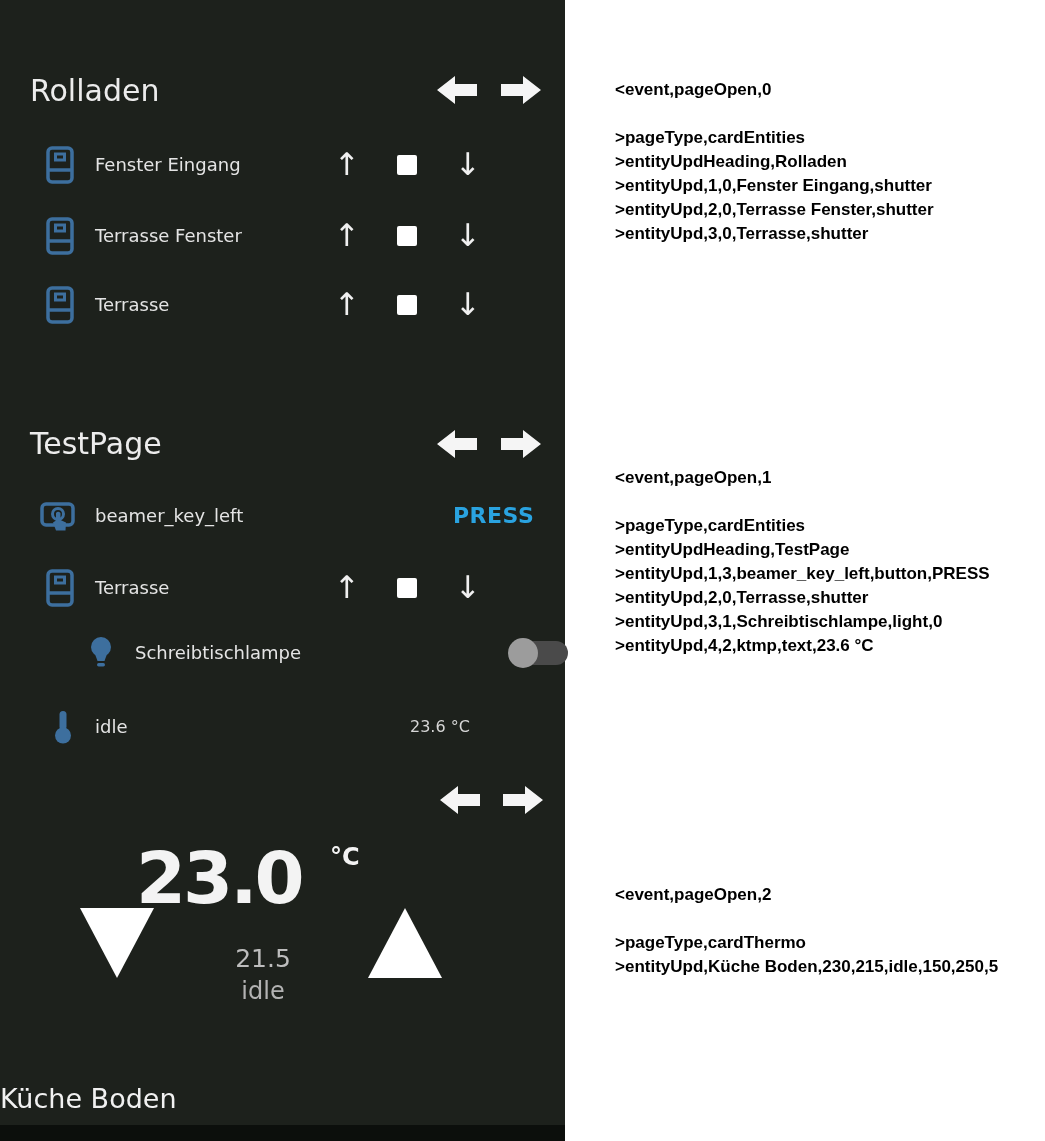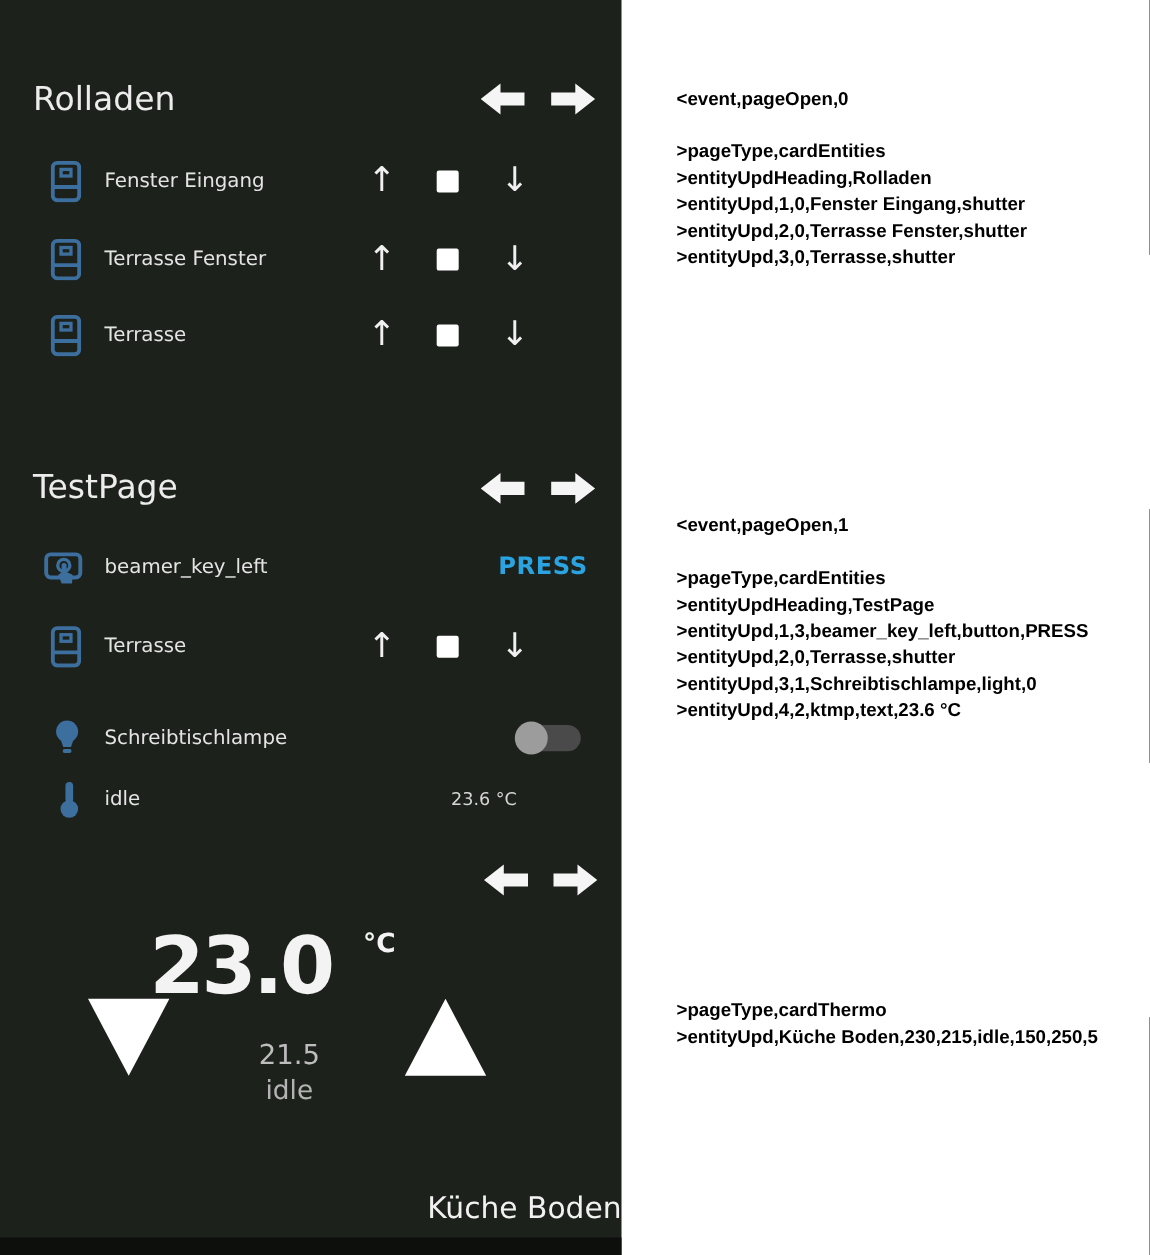--- a/index.html
+++ b/index.html
@@ -41,21 +41,21 @@
   .thermo-unit{position:absolute;left:330px;top:843px;font-size:24px;font-weight:700;color:#f3f3f3;}
   .tri{position:absolute;width:0;height:0;}
   .tri-down{left:80px;top:908px;border-left:37px solid transparent;border-right:37px solid transparent;
        border-top:70px solid #ffffff;}
   .tri-up{left:368px;top:908px;border-left:37px solid transparent;border-right:37px solid transparent;
        border-bottom:70px solid #ffffff;}
   .thermo-target{position:absolute;left:203px;top:944px;width:120px;text-align:center;
        font-size:25px;color:#bdbdbd;}
   .thermo-state{position:absolute;left:203px;top:977px;width:120px;text-align:center;
        font-size:24px;color:#b3b3b3;}
-  .thermo-name{position:absolute;left:0;top:1083px;width:565px;text-align:right;
+  .thermo-name{position:absolute;left:0;top:1083px;width:565px;text-align:left;
        font-size:27px;color:#f1f1f1;}
   .bottom-strip{position:absolute;left:0;top:1125px;width:565px;height:16px;background:#0c0f0c;}
 
   
   .proto{position:absolute;left:615px;width:420px;font-family:"Liberation Sans",sans-serif;
        font-weight:700;font-size:17px;line-height:24px;color:#000;}
   .proto .gap{height:24px;}
   .proto div{white-space:nowrap;}
 </style>
 </head>
@@ -153,21 +153,21 @@
             <rect x="9.5" y="8" width="9" height="6" fill="none" stroke="currentColor" stroke-width="3"></rect>
             <line x1="3" y1="24" x2="25" y2="24" stroke="currentColor" stroke-width="3.5"></line>
           </svg>
       </span>
       <span class="ent-label">Terrasse</span>
       <span class="ctl-up">↑</span>
       <span class="ctl-stop"></span>
       <span class="ctl-down">↓</span>
     </div>
 
-    <div class="row" style="top:223px;">
+    <div class="row" style="top:205px;margin-left:40px;">
       <span class="ent-icon blue-icon" style="left:49px;top:11px;">
         <svg width="24" height="34" viewBox="0 0 24 34">
             <circle cx="12" cy="11" r="10" fill="currentColor"></circle>
             <path d="M6 18 h12 l-2.5 7 h-7 z" fill="currentColor"></path>
             <rect x="8" y="27" width="8" height="3.5" rx="1.7" fill="currentColor"></rect>
           </svg>
       </span>
       <span class="ent-label">Schreibtischlampe</span>
       <span class="toggle">
         <span class="track"></span>
@@ -227,16 +227,17 @@
   <div class="gap"></div>
   <div>&gt;pageType,cardEntities</div>
   <div>&gt;entityUpdHeading,TestPage</div>
   <div>&gt;entityUpd,1,3,beamer_key_left,button,PRESS</div>
   <div>&gt;entityUpd,2,0,Terrasse,shutter</div>
   <div>&gt;entityUpd,3,1,Schreibtischlampe,light,0</div>
   <div>&gt;entityUpd,4,2,ktmp,text,23.6 °C</div>
 </div>
 
 <div class="proto" style="top:883px;">
+  <div>&lt;event,pageOpen,2</div>
   <div class="gap"></div>
   <div>&gt;pageType,cardThermo</div>
   <div>&gt;entityUpd,Küche Boden,230,215,idle,150,250,5</div>
 </div>
 
 </body></html>

